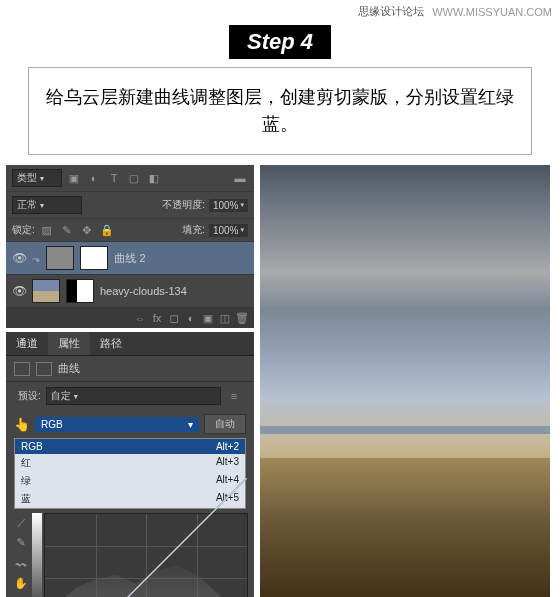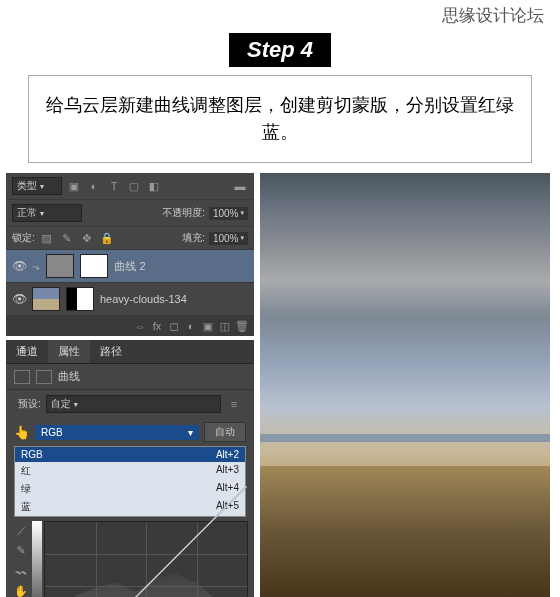--- a/index.html
+++ b/index.html
@@ -1,17 +1,17 @@
 <!DOCTYPE html>
 <html><head>
 <meta charset="utf-8">
 <style>
 *{box-sizing:border-box;margin:0;padding:0;font-family:"Microsoft YaHei",sans-serif}
 body{width:560px;background:#fff}
-.top-bar{display:flex;justify-content:flex-end;align-items:center;padding:4px 8px;font-size:17px;color:#999}
+.top-bar{display:flex;justify-content:flex-end;align-items:center;padding:4px 8px;font-size:11px;color:#999}
 .top-bar span:first-child{margin-right:8px;color:#555}
 .step-badge-row{display:flex;justify-content:center;margin:2px 12px 8px}
 .step-badge{background:#000;color:#fff;font-size:22px;font-style:italic;font-weight:bold;padding:4px 18px}
 .instr-box{border:1px solid #aaa;margin:0 28px 10px;padding:16px 10px;text-align:center;font-size:18px;line-height:1.5}
 .cols{display:flex;gap:6px;padding:0 6px 8px}
 .left{width:248px;display:flex;flex-direction:column;gap:4px}
 .right{width:290px;height:450px;background:linear-gradient(to bottom,#4a5560 0%,#6b7480 8%,#8a8e94 16%,#a8aaac 24%,#7d8894 32%,#95a3b8 42%,#b8c2d0 52%,#c8b898 62%,#b8a070 70%,#9a8858 76%,#6b5838 88%,#4a3820 100%);position:relative;overflow:hidden}
 .right::before{content:"";position:absolute;bottom:0;left:0;right:0;height:35%;background:linear-gradient(to bottom,#a08858 0%,#6b5838 40%,#3a2810 100%)}
 .right::after{content:"";position:absolute;top:58%;left:0;right:0;height:8px;background:#8898a8}
 .panel{background:#454545;color:#ccc;font-size:11px}
@@ -60,20 +60,21 @@
 .diag.r{background:#e55}
 .diag.g{background:#5c5}
 .diag.b{background:#57e}
 .grad-strip-v{width:10px;background:linear-gradient(to bottom,#fff,#000);align-self:stretch}
 </style>
 </head>
 <body>
 
 <div class="top-bar">
   <span>思缘设计论坛</span>
+  <span>WWW.MISSYUAN.COM</span>
 </div>
 
 <div class="step-badge-row">
   <div class="step-badge">Step 4</div>
 </div>
 
 <div class="instr-box">给乌云层新建曲线调整图层，创建剪切蒙版，分别设置红绿蓝。</div>
 
 <div class="cols">
   <div class="left">

